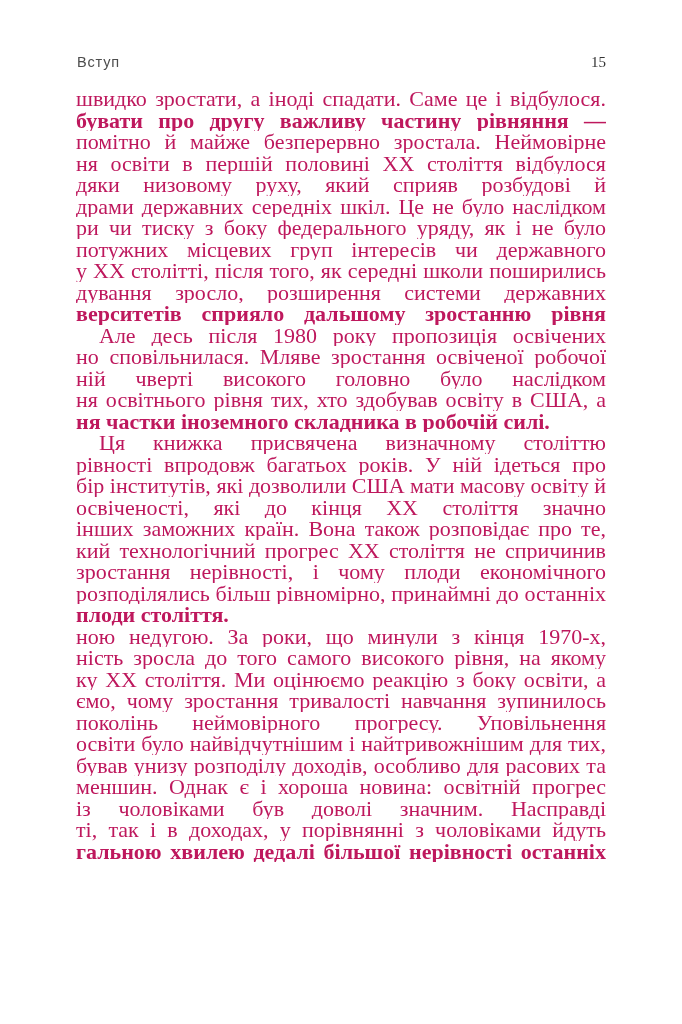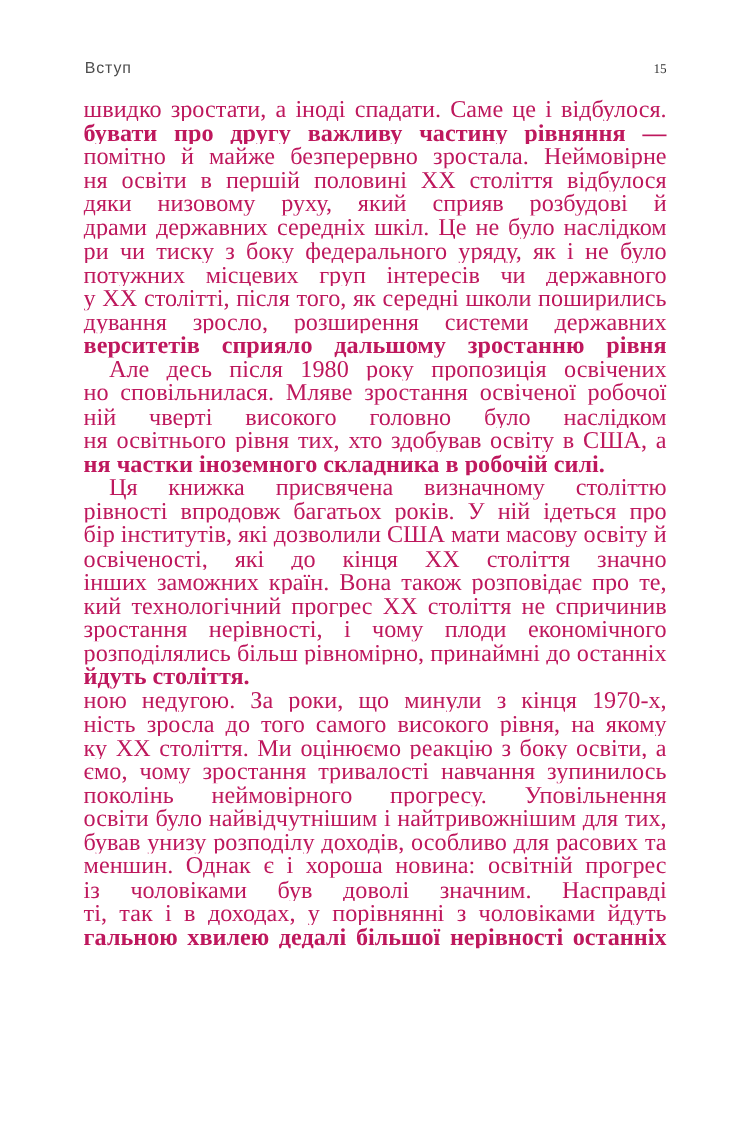--- a/index.html
+++ b/index.html
@@ -27,21 +27,21 @@
   }
   .running-title {
     font-family: "Liberation Sans", "DejaVu Sans", sans-serif;
     font-size: 14.5px;
     line-height: 18px;
     color: #4d4d4d;
     letter-spacing: 0.8px;
   }
   .page-number {
     font-family: "Liberation Serif", "DejaVu Serif", serif;
-    font-size: 12px;
+    font-size: 15px;
     line-height: 18px;
     color: #333333;
     font-variant-numeric: oldstyle-nums;
     margin-left: 36px;
   }
   .body-text {
     position: absolute;
     left: 76px;
     top: 88px;
     width: 530px;
@@ -90,21 +90,21 @@
       <div class="text-line">ня освітнього рівня тих, хто здобував освіту в США, а не збільшен-</div>
       <div class="text-line para-last">ня частки іноземного складника в робочій силі.</div>
       <div class="text-line indent">Ця книжка присвячена визначному століттю економічного зрос-</div>
       <div class="text-line">рівності впродовж багатьох років. У ній ідеться про унікальний на-</div>
       <div class="text-line">бір інститутів, які дозволили США мати масову освіту й рівень</div>
       <div class="text-line">освіченості, які до кінця XX століття значно перевищували рівень</div>
       <div class="text-line">інших заможних країн. Вона також розповідає про те, чому швид-</div>
       <div class="text-line">кий технологічний прогрес XX століття не спричинив постійне</div>
       <div class="text-line">зростання нерівності, і чому плоди економічного зростання часто</div>
       <div class="text-line">розподілялись більш рівномірно, принаймні до останніх тридцяти</div>
-      <div class="text-line para-last">йдуть століття.</div>
+      <div class="text-line para-last">плоди століття.</div>
       <div class="text-line">ною недугою. За роки, що минули з кінця 1970-х, економічна нерів-</div>
       <div class="text-line">ність зросла до того самого високого рівня, на якому була на почат-</div>
       <div class="text-line">ку XX століття. Ми оцінюємо реакцію з боку освіти, а також мірку-</div>
       <div class="text-line">ємо, чому зростання тривалості навчання зупинилось після кількох</div>
       <div class="text-line">поколінь неймовірного прогресу. Уповільнення зростання рівня</div>
       <div class="text-line">освіти було найвідчутнішим і найтривожнішим для тих, хто пере-</div>
       <div class="text-line">бував унизу розподілу доходів, особливо для расових та етнічних</div>
       <div class="text-line">меншин. Однак є і хороша новина: освітній прогрес жінок порівняно</div>
       <div class="text-line">із чоловіками був доволі значним. Насправді відмінності, як в осві-</div>
       <div class="text-line">ті, так і в доходах, у порівнянні з чоловіками йдуть урозріз із за-</div>

